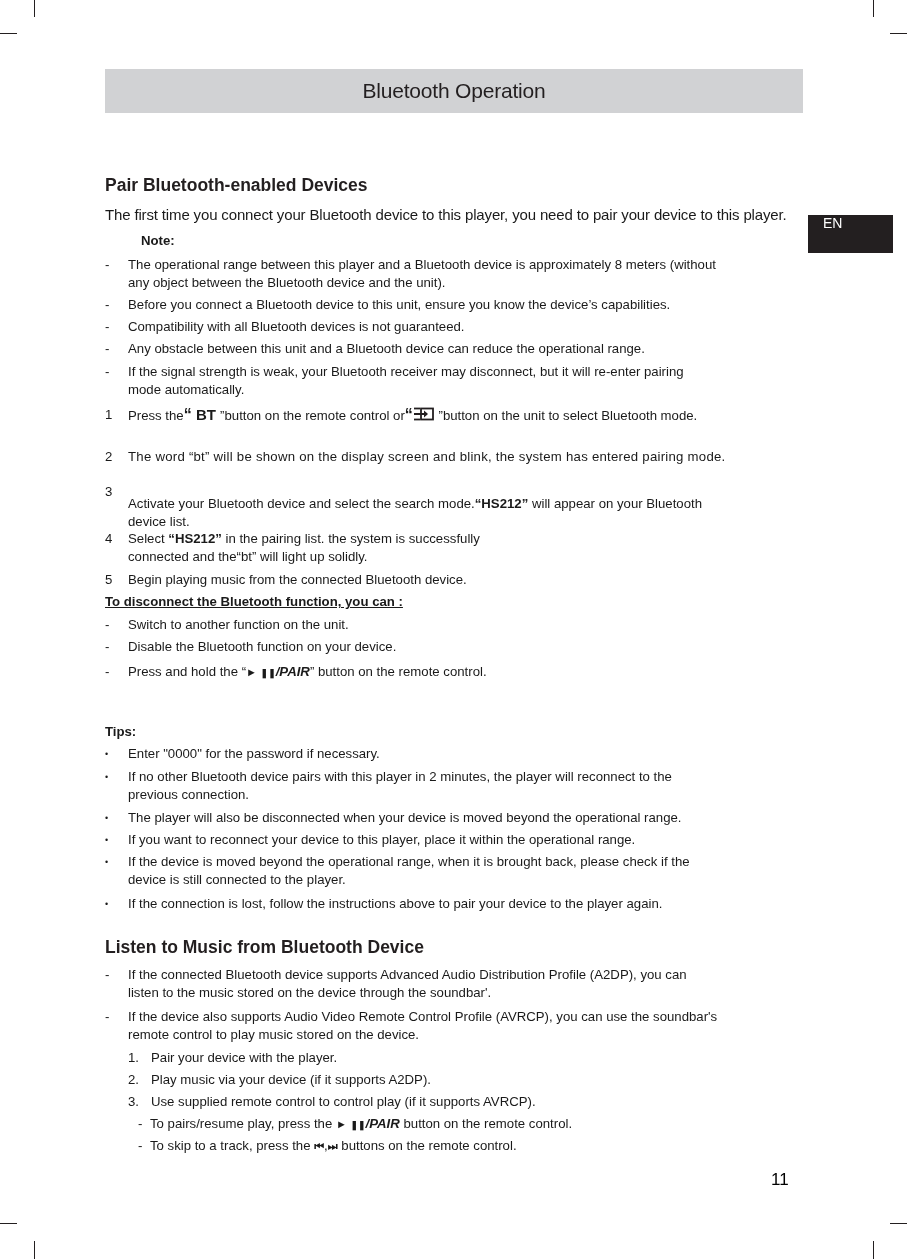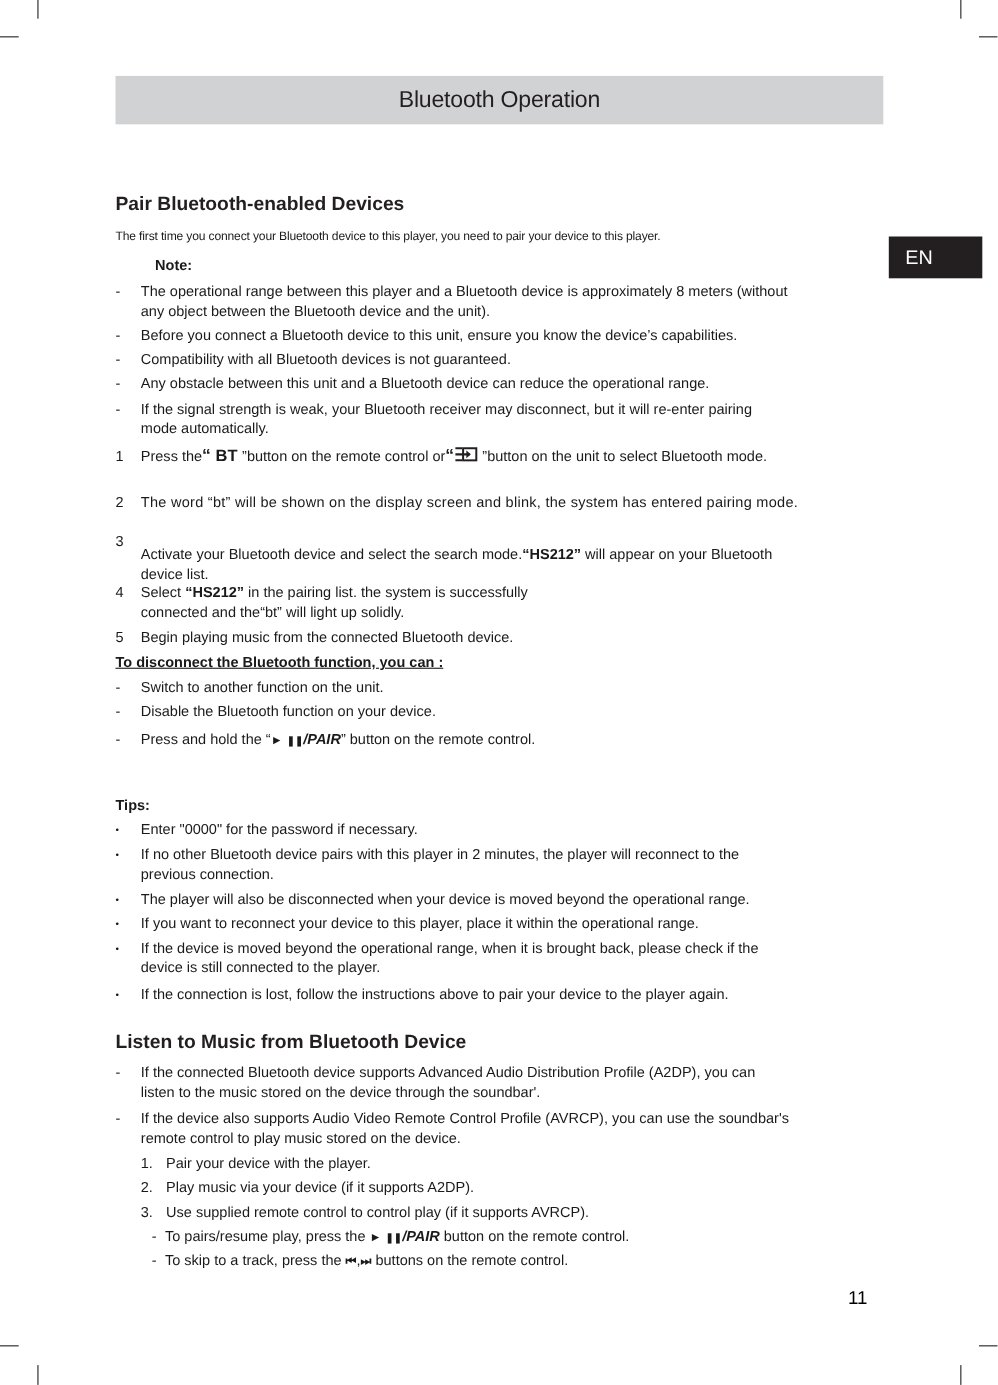--- a/index.html
+++ b/index.html
@@ -3,21 +3,21 @@
 <meta charset="utf-8">
 <style>
   html, body { margin:0; padding:0; }
   body { width:907px; height:1259px; position:relative; background:#ffffff; overflow:hidden;
          font-family:"Liberation Sans", sans-serif; color:#1a1a1a; }
   .crop { position:absolute; background:#231f20; }
   .header-bar { position:absolute; left:105px; top:69px; width:698px; height:44px; background:#d1d2d4;
                 display:flex; align-items:center; justify-content:center; }
   .header-title { font-weight:normal; font-size:21px; color:#231f20; letter-spacing:-0.2px; }
   .lang-tab { position:absolute; left:808px; top:215px; width:85px; height:38px; background:#231f20;
-              color:#fff; font-size:18px; display:flex; align-items:center; padding-left:15px; box-sizing:border-box; }
+              color:#fff; font-size:14px; display:flex; align-items:flex-start; padding-left:15px; box-sizing:border-box; }
   .content { position:absolute; left:105px; top:0; width:710px; font-size:13.2px; line-height:18px; }
   .abs { position:absolute; left:0; white-space:nowrap; }
   h2 { margin:0; font-size:17.5px; font-weight:bold; color:#231f20; }
   .bold { font-weight:bold; }
   .row { position:absolute; left:0; display:flex; }
   .marker { width:23px; flex:none; }
   .bullet-mark { width:23px; flex:none; font-size:9px; }
   .txt { white-space:normal; }
   .sub-row { position:absolute; display:flex; }
   .sub-marker { width:23px; flex:none; }
@@ -41,21 +41,21 @@
   <span class="header-title">Bluetooth Operation</span>
 </div>
 
 <div class="lang-tab">
   <span>EN</span>
 </div>
 
 <div class="content">
 
   <h2 class="abs" style="top:176px;">Pair Bluetooth-enabled Devices</h2>
-  <div class="abs" style="top:206px;font-size:11px;letter-spacing:-0.15px;">The first time you connect your Bluetooth device to this player, you need to pair your device to this player.</div>
+  <div class="abs" style="top:206px;font-size:15px;letter-spacing:-0.15px;">The first time you connect your Bluetooth device to this player, you need to pair your device to this player.</div>
   <div class="abs bold" style="top:232px;margin-left:36px;">Note:</div>
 
   <div class="row" style="top:256px;">
     <span class="marker">-</span>
     <div class="txt">
       <div>The operational range between this player and a Bluetooth device is approximately 8 meters (without</div>
       <div>any object between the Bluetooth device and the unit).</div>
     </div>
   </div>
   <div class="row" style="top:296px;">

